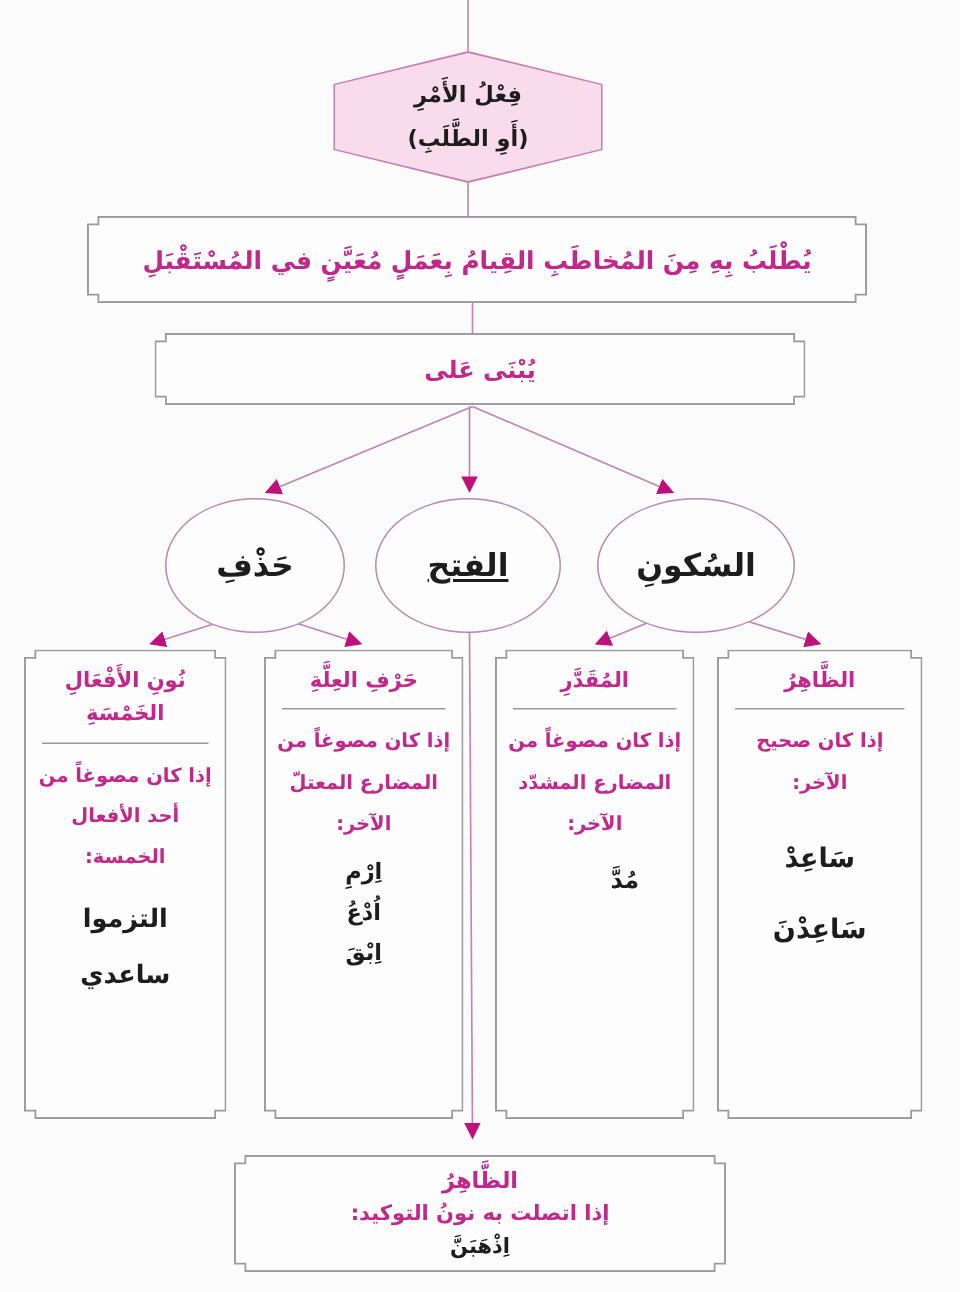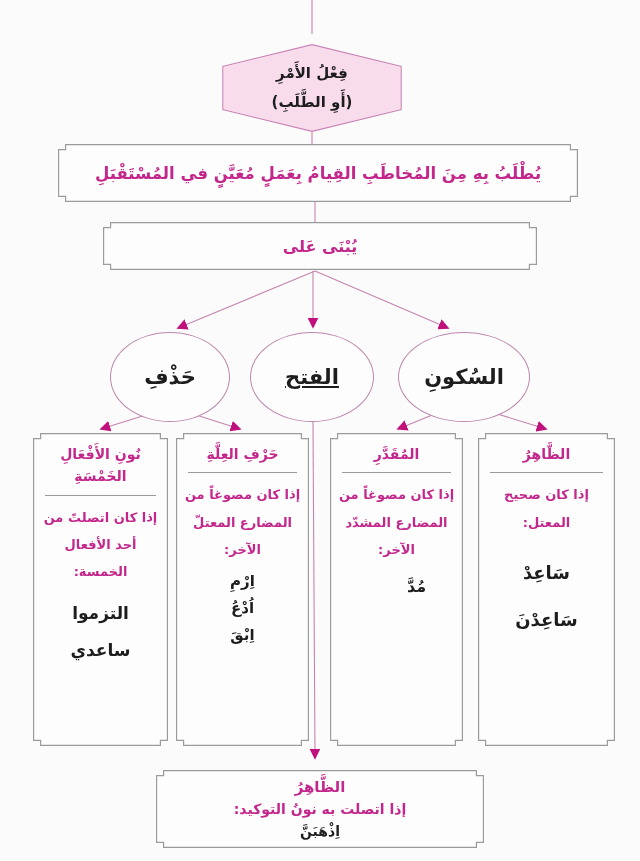--- a/index.html
+++ b/index.html
@@ -23,21 +23,21 @@
     content:""; position:absolute;
     clip-path:polygon(7px 0, calc(100% - 7px) 0, calc(100% - 7px) 5px, 100% 5px,
       100% calc(100% - 5px), calc(100% - 7px) calc(100% - 5px), calc(100% - 7px) 100%,
       7px 100%, 7px calc(100% - 5px), 0 calc(100% - 5px), 0 5px, 7px 5px);
   }
   .plaque::before{inset:0; background:var(--box-border,#9b9b9b);}
   .plaque::after{inset:1.2px; background:var(--box-fill,#fdfdfd);}
   .plaque>.content{position:relative; z-index:1; width:100%; height:100%; box-sizing:border-box;}
 
   
-  .hex{position:absolute; left:197px; top:44px; width:230px; height:88px;}
+  .hex{position:absolute; left:197px; top:34px; width:230px; height:88px;}
   .hex::before,.hex::after{content:""; position:absolute;
     clip-path:polygon(50% 0, 89% 25%, 89% 75%, 50% 100%, 11% 75%, 11% 25%);}
   .hex::before{inset:0; background:var(--hex-border,#c77fb3);}
   .hex::after{inset:1.3px; background:var(--hex-fill,#f8dcec);}
   .hex .content{position:relative; z-index:1; width:100%; height:100%;
     display:flex; flex-direction:column; align-items:center; justify-content:center;
     color:var(--ink,#1d1d1d); font-size:15px; line-height:1.95; text-align:center;}
 
   .def-box{left:58px; top:144px; width:520px; height:58px;}
   .def-box .content{display:flex; align-items:center; justify-content:center;
@@ -48,21 +48,21 @@
 
   .oval{position:absolute; top:332px; height:90px; border-radius:50%;
     border:1.2px solid #bc87ad; background:var(--box-fill,#fdfdfd);
     display:flex; align-items:center; justify-content:center;
     color:var(--ink,#1d1d1d); font-size:21px; box-sizing:border-box;}
   .oval-hadhf{left:110px; width:120px;}
   .oval-fath{left:250px; width:124px;text-decoration:underline;}
   .oval-sukun{left:398px; width:132px;}
 
   .col{top:433px; height:313px;}
-  .col1{left:33px; width:135px;border-radius:19px;}
+  .col1{left:16px; width:135px;border-radius:19px;}
   .col2{left:176px; width:133px;}
   .col3{left:330px; width:133px;}
   .col4{left:478px; width:137px;}
   .col .content{padding-top:10px; text-align:center;}
   .col-header{color:var(--accent-pink,#c3278c); font-size:14px; line-height:1.6; padding:0 12px;}
   .rule{height:1px; background:#9a9a9a; margin:7px 12px 8px;}
   .cond{color:var(--accent-pink,#c3278c); font-size:13px; line-height:2.1; padding:0 7px;}
   .ex{color:var(--ink,#1d1d1d);}
   .col1 .ex{font-size:17px; margin:17px 0;}
   .col2 .ex{font-size:15px; margin:9px 0;}
@@ -126,21 +126,21 @@
     <span>الفتح</span>
   </div>
   <div class="oval oval-sukun" dir="rtl">
     <span>السُكونِ</span>
   </div>
 
   <div class="plaque col col1">
     <div class="content" dir="rtl">
       <div class="col-header">نُونِ الأَفْعَالِ الخَمْسَةِ</div>
       <div class="rule"></div>
-      <div class="cond">إذا كان اتصلتً من أحد الأفعال الخمسة:</div>
+      <div class="cond">إذا كان مصوغاً من أحد الأفعال الخمسة:</div>
       <div class="ex">التزموا</div>
       <div class="ex">ساعدي</div>
     </div>
   </div>
 
   <div class="plaque col col2">
     <div class="content" dir="rtl">
       <div class="col-header">حَرْفِ العِلَّةِ</div>
       <div class="rule"></div>
       <div class="cond">إذا كان مصوغاً من المضارع المعتلّ الآخر:</div>
@@ -156,21 +156,21 @@
       <div class="rule"></div>
       <div class="cond">إذا كان مصوغاً من المضارع المشدّد الآخر:</div>
       <div class="ex">مُدَّ</div>
     </div>
   </div>
 
   <div class="plaque col col4">
     <div class="content" dir="rtl">
       <div class="col-header">الظَّاهِرُ</div>
       <div class="rule"></div>
-      <div class="cond">إذا كان صحيح المعتل:</div>
+      <div class="cond">إذا كان صحيح الآخر:</div>
       <div class="ex">سَاعِدْ</div>
       <div class="ex">سَاعِدْنَ</div>
     </div>
   </div>
 
   <div class="plaque footer-box">
     <div class="content" dir="rtl">
       <div class="footer-title">الظَّاهِرُ</div>
       <div class="footer-cond">إذا اتصلت به نونُ التوكيد:</div>
       <div class="footer-ex">اِذْهَبَنَّ</div>

